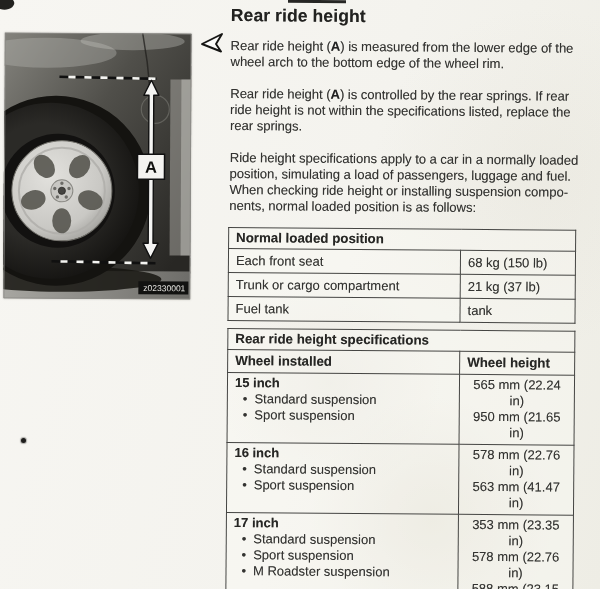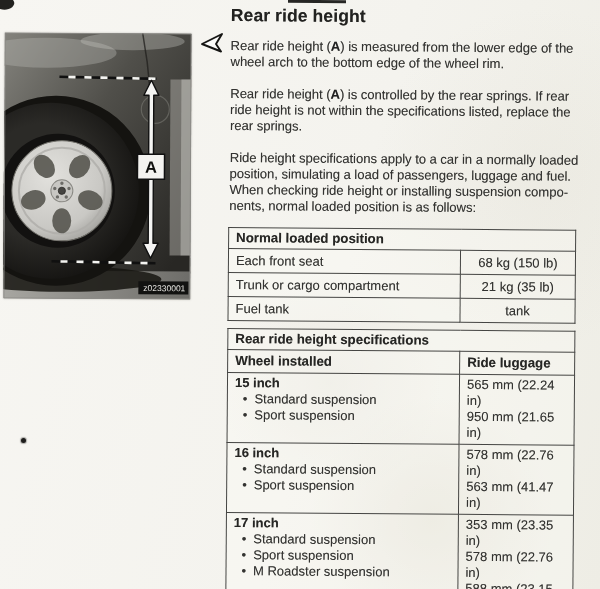--- a/index.html
+++ b/index.html
@@ -28,26 +28,26 @@
   .p1{top:38px;} .p2{top:86px;} .p3{top:150px;hyphens:manual;}
   p b{color:#222;}
   table{border-collapse:collapse;table-layout:fixed;width:347px;position:absolute;left:0;
         font-size:13px;color:#333331;background:rgba(252,251,247,.35);}
   .t1{top:227px;} .t2{top:328px;}
   table,td,th{border:1.3px solid #454543;}
   table{border-width:1.6px;}
   th{text-align:left;font-size:13.3px;color:#262624;}
   .t1 th{padding:2px 7px 3px;border-bottom-width:1.8px;}
   .t1 td{padding:3px 7px 4px;height:16px;}
-  .t1 td.val{text-align:center;}
+  .t1 td.val{text-align:left;}
   col.c1{width:232px;} col.c2{width:115px;}
   .t2 th.span{padding:2px 7px 3px;}
   .t2 th.ch{padding:3px 7px 4px;}
   .t2 td{padding:2px 7px 3px;vertical-align:top;}
-  .t2 td.vals{vertical-align:bottom;}
+  .t2 td.vals{vertical-align:bottom;text-align:center;}
   .wheel{font-weight:bold;color:#262624;line-height:16px;}
   .li{line-height:16px;padding-left:8px;}
   .li::before{content:"\2022";margin-right:7px;}
   .vals div{line-height:16px;}
 </style>
 </head>
 <body>
 
 <div class="page">
 
@@ -157,41 +157,41 @@
       <tbody>
           <tr>
         <th colspan="2">Normal loaded position</th>
       </tr>
       <tr>
         <td>Each front seat</td>
         <td class="val">68 kg (150 lb)</td>
       </tr>
       <tr>
         <td>Trunk or cargo compartment</td>
-        <td class="val">21 kg (35 lb)</td>
+        <td class="val">21 kg (37 lb)</td>
       </tr>
       <tr>
         <td>Fuel tank</td>
         <td class="val">tank</td>
       </tr>
     </tbody>
       </table>
 
     <table class="t2">
       <colgroup>
           <col class="c1">
           <col class="c2">
         </colgroup>
       <tbody>
           <tr>
         <th colspan="2" class="span">Rear ride height specifications</th>
       </tr>
       <tr>
         <th class="ch">Wheel installed</th>
-        <th class="ch">Ride luggage</th>
+        <th class="ch">Wheel height</th>
       </tr>
       <tr>
         <td>
           <div class="wheel">15 inch</div>
           <div class="li">Standard suspension</div>
           <div class="li">Sport suspension</div>
         </td>
         <td class="vals">
           <div>565 mm (22.24 in)</div>
           <div>950 mm (21.65 in)</div>

